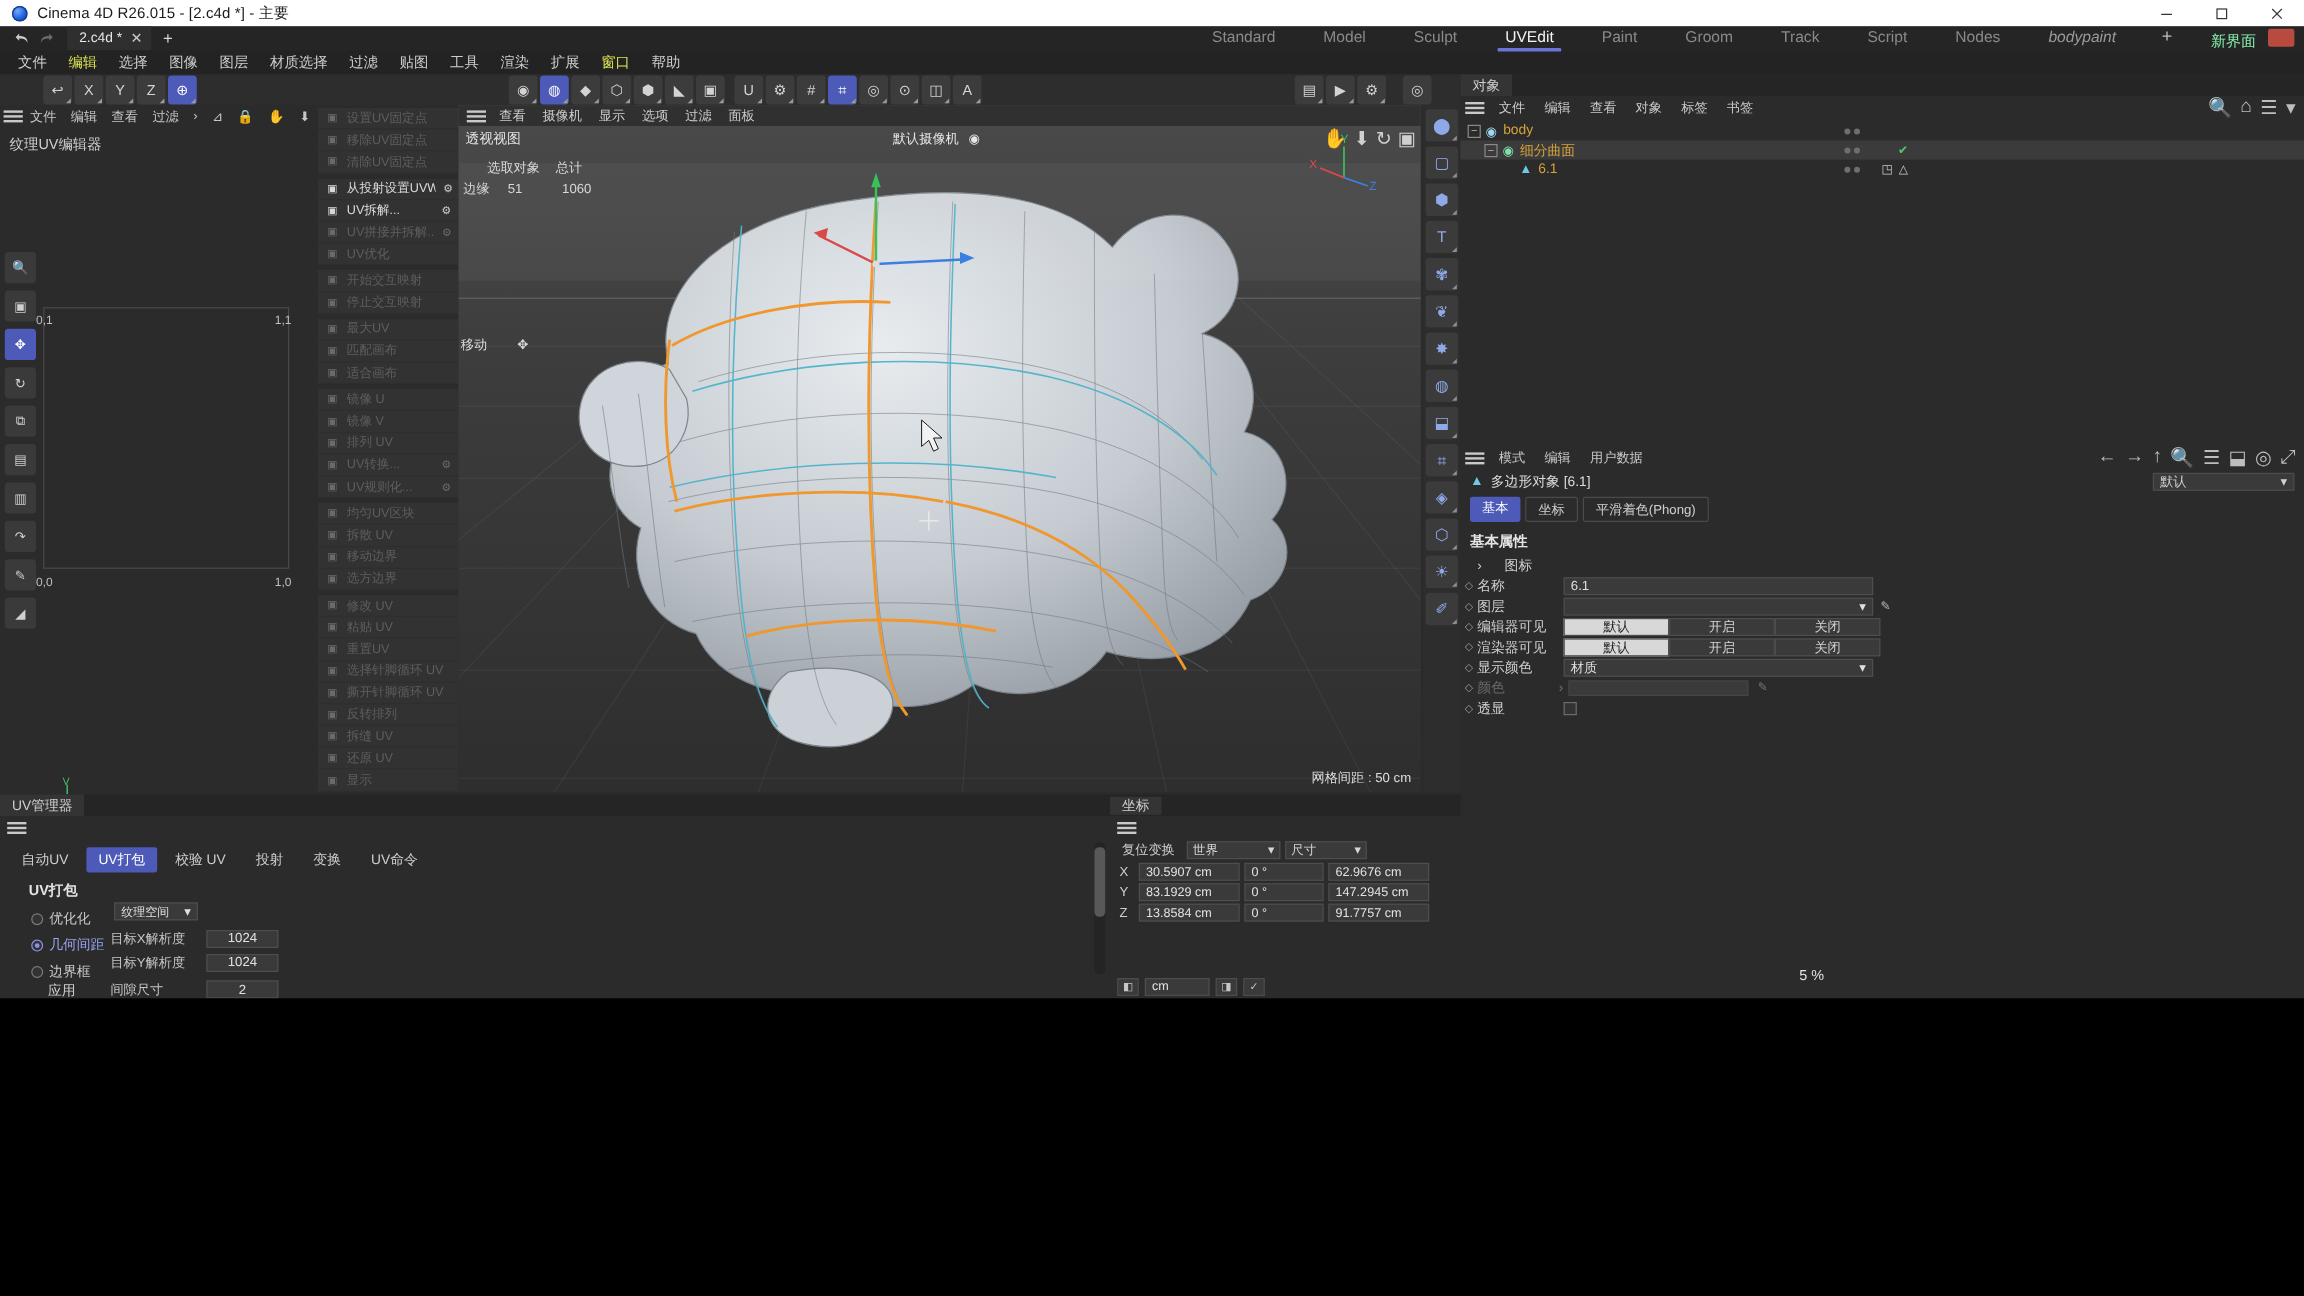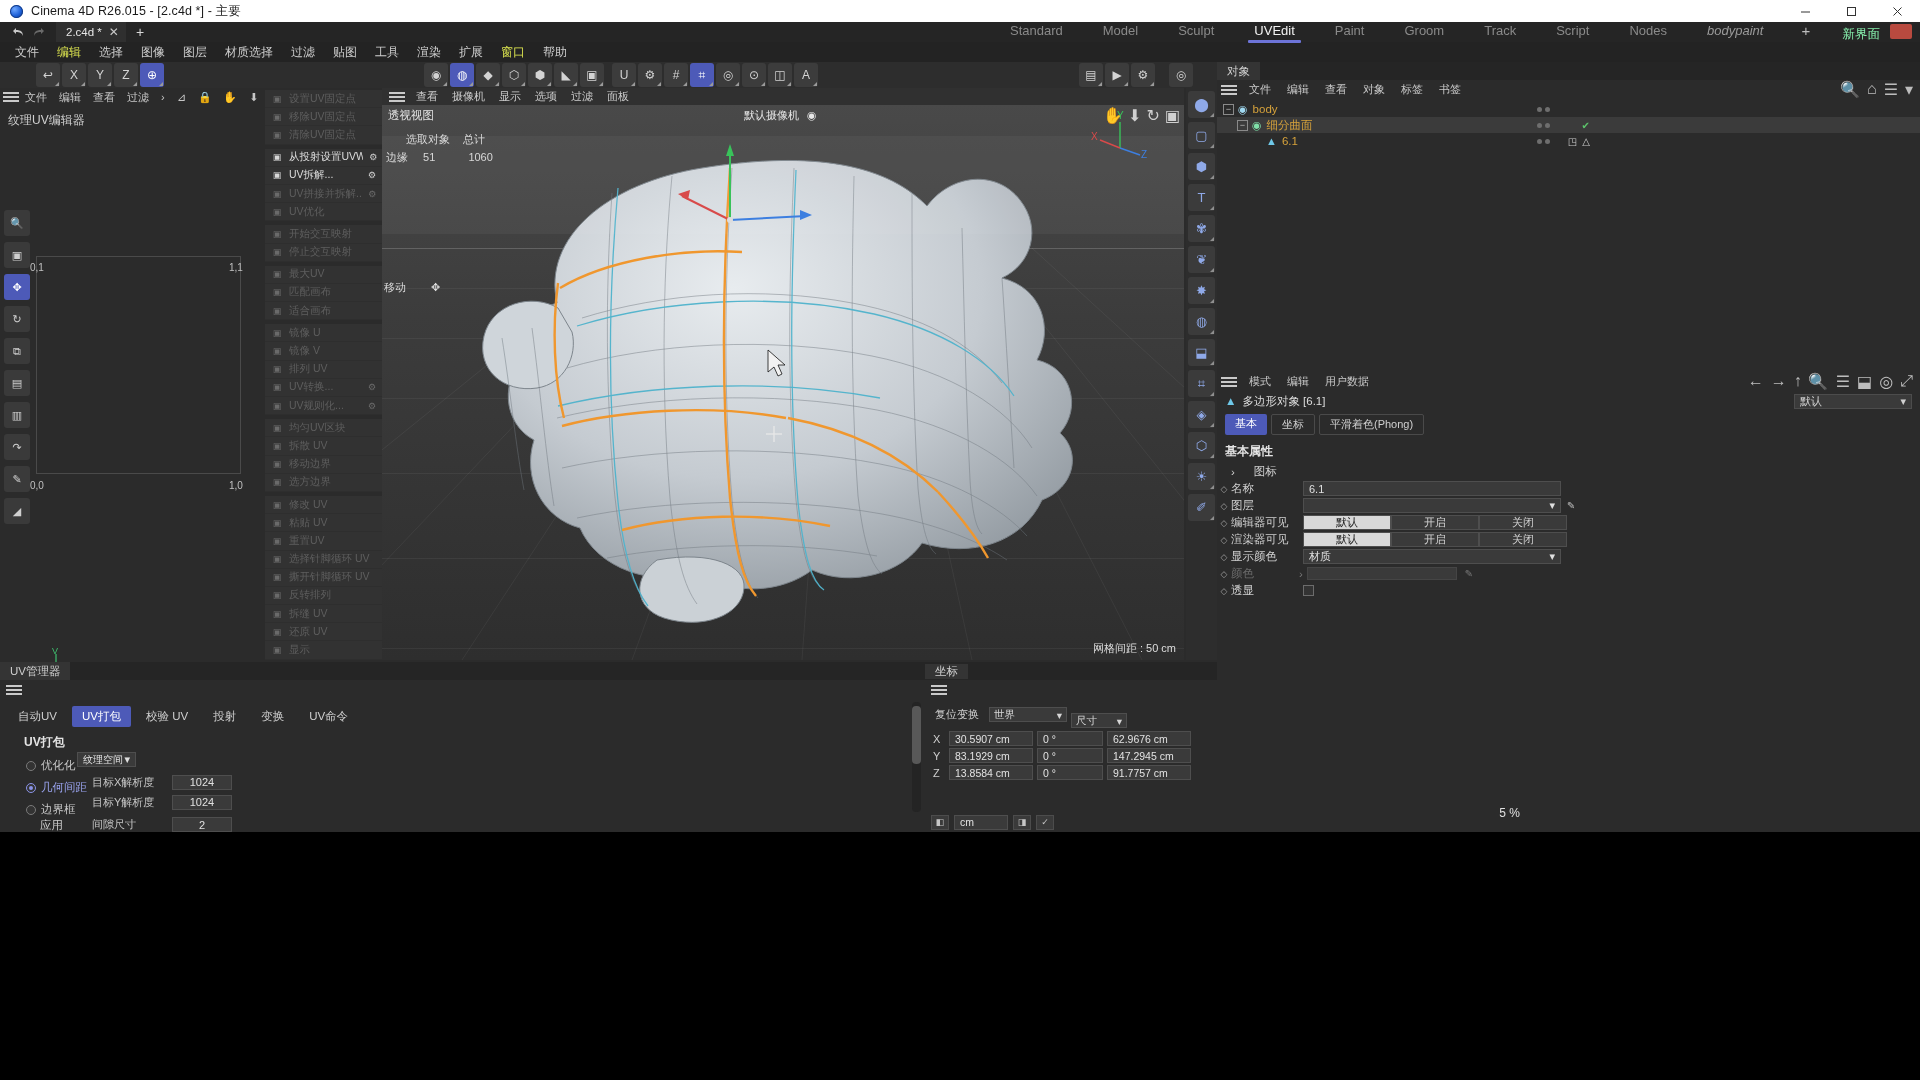--- a/index.html
+++ b/index.html
@@ -950,21 +950,21 @@
         <div class="uvopt">
           <span class="radio on"></span>
           <span style="color: rgb(154, 164, 240);">几何间距</span>
         </div>
         <div class="uvopt">
           <span class="radio"></span>
           <span>边界框</span>
         </div>
       </div>
 
-    <div style="position:absolute; left:77px; top:90px; width:59px; height:15px;" class="afield">
+    <div style="position:absolute; left:95px; top:90px; width:70px; height:15px;" class="afield">
       <span style="font-size:10px;">纹理空间</span>
       <span style="margin-left:auto">▾</span>
     </div>
 
     <div style="position:absolute; left:92px; top:110px;" id="uvfields">
         <div style="display: flex; align-items: center; gap: 8px; height: 20px;">
           <span style="font-size: 11px; color: rgb(197, 197, 197); width: 72px;">目标X解析度</span>
           <div class="uvfield">1024</div>
         </div>
         <div style="display: flex; align-items: center; gap: 8px; height: 20px;">
@@ -994,21 +994,21 @@
           <i></i>
           <i></i>
         </div>
     </div>
     <div class="coord-hdr">
       <span style="width:50px;">复位变换</span>
       <div class="cdrop" style="width:78px;">
         <span>世界</span>
         <span>▾</span>
       </div>
-      <div class="cdrop" style="width:56px;margin-top:12px;">
+      <div class="cdrop" style="width:68px;">
         <span>尺寸</span>
         <span>▾</span>
       </div>
     </div>
     <div id="crows">
         <div class="crow">
           <span class="caxis">X</span>
           <div class="cfield" style="width: 84px;">30.5907 cm</div>
           <div class="cfield" style="width: 66px;">0 °</div>
           <div class="cfield" style="width: 84px;">62.9676 cm</div>

